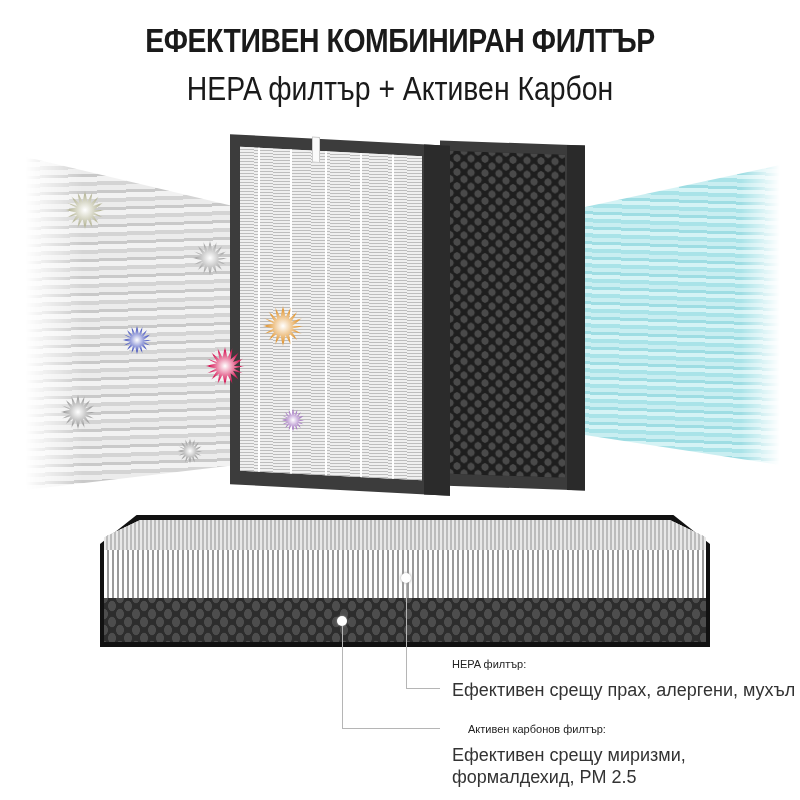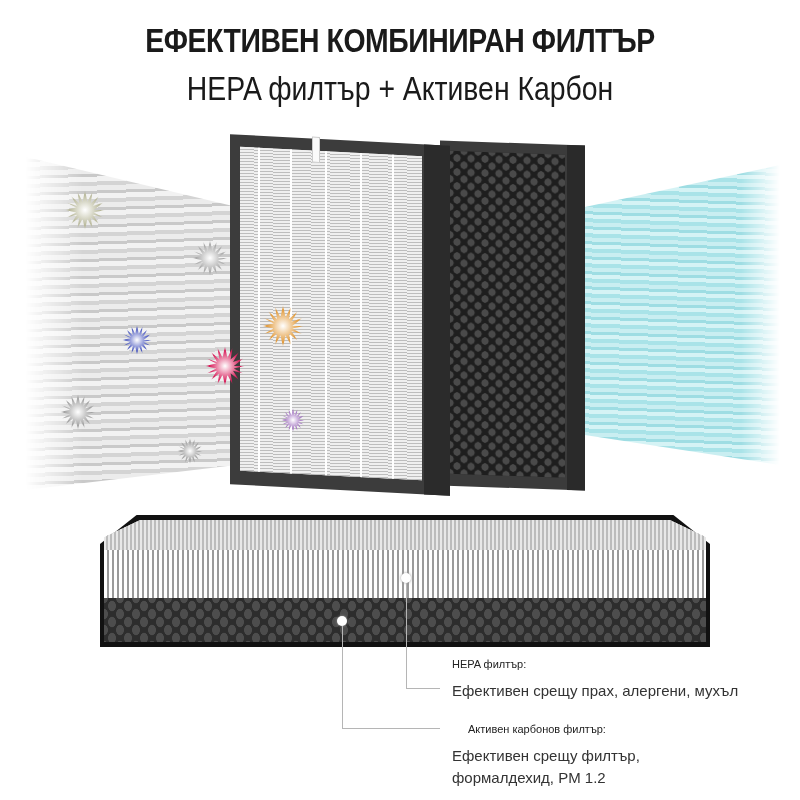--- a/index.html
+++ b/index.html
@@ -31,21 +31,21 @@
   .cross .top{position:absolute;left:4px;top:5px;right:4px;height:78px;
     clip-path:polygon(6% 0,94% 0,100% 22%,100% 100%,0 100%,0 22%);
     background:repeating-linear-gradient(90deg,#ffffff 0 3px,#9a9a9a 3px 5px);}
   .cross .top::before{content:"";position:absolute;left:0;right:0;top:0;height:30px;background:repeating-linear-gradient(90deg,#e8e8e8 0 2px,#bcbcbc 2px 4px);}
   .cross .bottom{position:absolute;left:4px;right:4px;top:83px;bottom:5px;background-color:#2d2d2d;
     background-image:radial-gradient(ellipse 6px 8px,#4d4d4d 60%,transparent 70%),radial-gradient(ellipse 6px 8px,#4d4d4d 60%,transparent 70%);
     background-size:16px 16px;background-position:0 0,8px 8px;}
   .dot{position:absolute;width:10px;height:10px;border-radius:50%;background:#fff;box-shadow:0 0 3px #999;}
   .line{position:absolute;background:#b5b5b5;}
   .label-bold{position:absolute;font-weight:normal;font-size:11px;color:#222;}
-  .label{position:absolute;font-size:15px;color:#333;line-height:21px;text-align:center;}
+  .label{position:absolute;font-size:18px;color:#333;line-height:21px;text-align:center;}
 </style>
 </head>
 <body>
 
 <div class="title">ЕФЕКТИВЕН КОМБИНИРАН ФИЛТЪР</div>
 <div class="subtitle">HEPA филтър + Активен Карбон</div>
 
 <div class="flow-left"></div>
 <div class="flow-right"></div>
 
@@ -86,14 +86,14 @@
 <div class="dot" style="left:401px;top:573px"></div>
 <div class="dot" style="left:337px;top:616px"></div>
 <div class="line" style="left:406px;top:583px;width:1px;height:106px"></div>
 <div class="line" style="left:406px;top:688px;width:34px;height:1px"></div>
 <div class="line" style="left:342px;top:626px;width:1px;height:103px"></div>
 <div class="line" style="left:342px;top:728px;width:98px;height:1px"></div>
 
 <div class="label-bold" style="left:452px;top:658px">HEPA филтър:</div>
 <div class="label" style="left:452px;top:680px">Ефективен срещу прах, алергени, мухъл</div>
 <div class="label-bold" style="left:468px;top:723px">Активен карбонов филтър:</div>
-<div class="label" style="left:452px;top:745px">Ефективен срещу филтър,</div>
-<div class="label" style="left:452px;top:767px">формалдехид, PM 1.2</div>
+<div class="label" style="left:452px;top:745px">Ефективен срещу миризми,</div>
+<div class="label" style="left:452px;top:767px">формалдехид, PM 2.5</div>
 
 </body></html>

